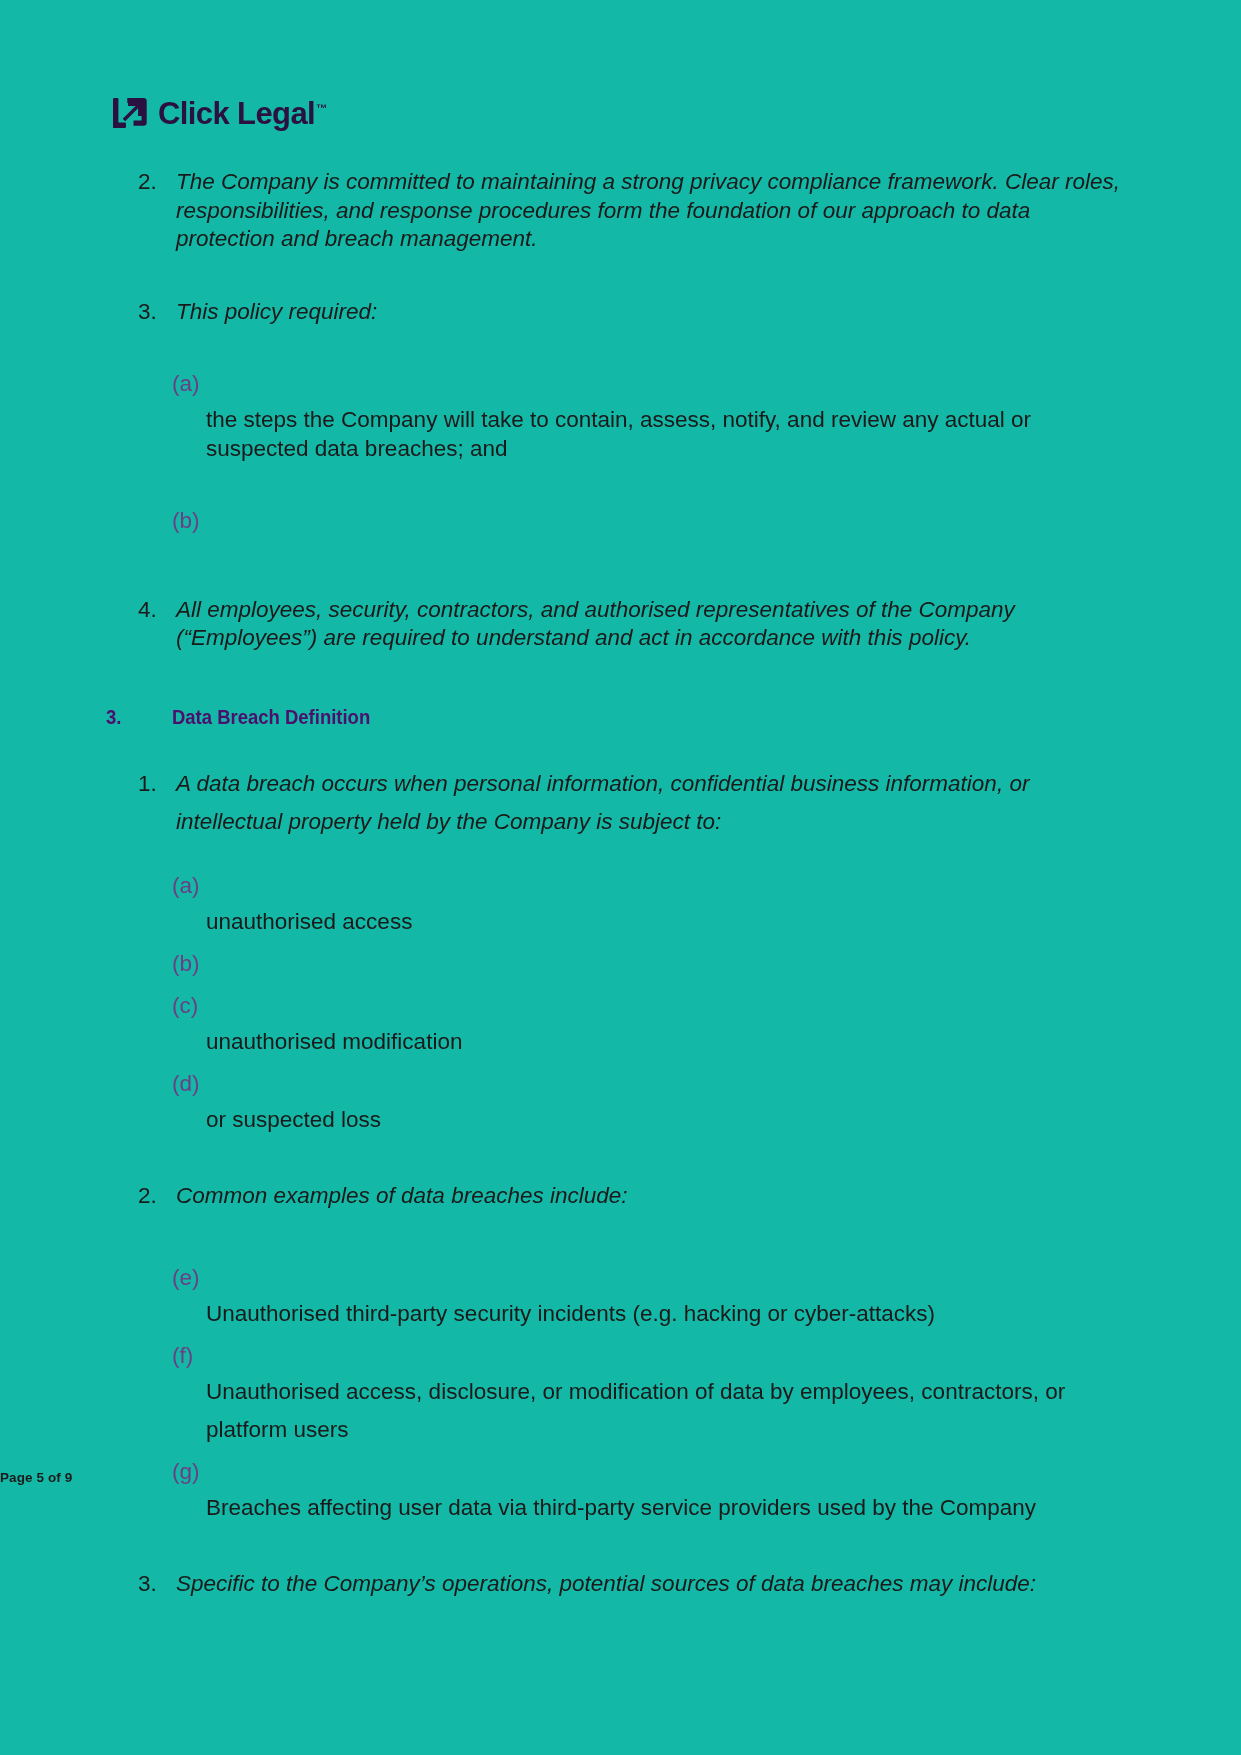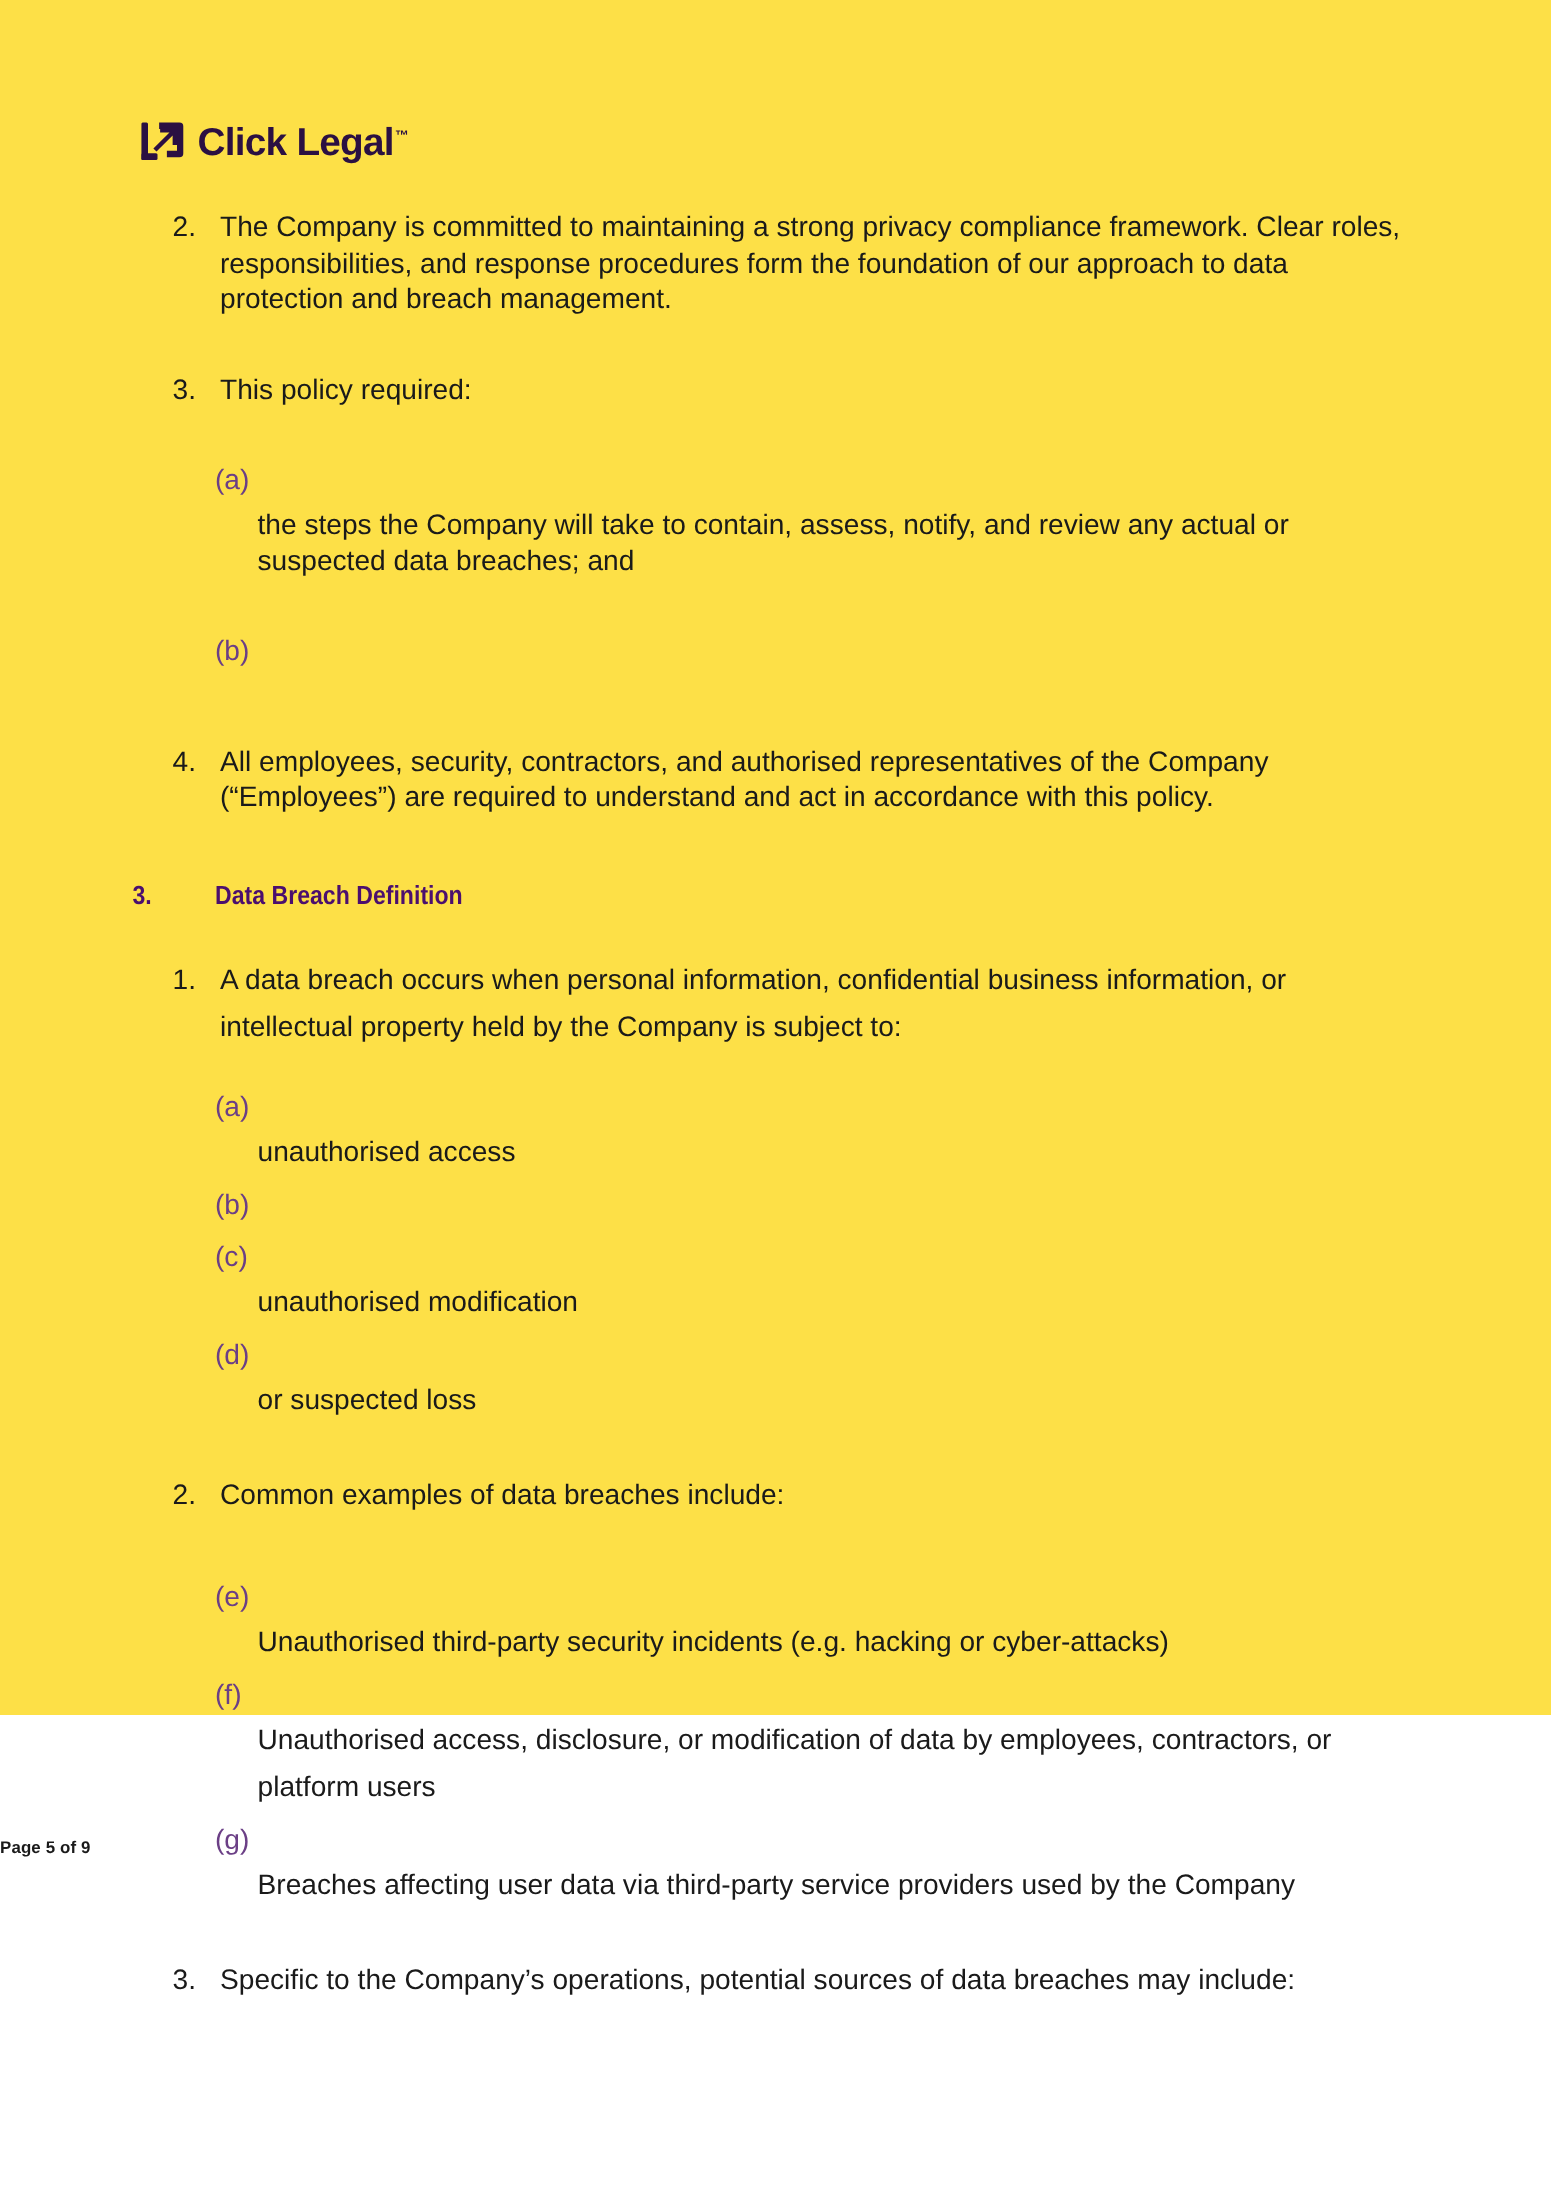--- a/index.html
+++ b/index.html
@@ -12,24 +12,24 @@
     height: 1755px;
     font-family: "Liberation Sans", sans-serif;
     color: #1a1a1a;
     position: relative;
     overflow: hidden;
   }
 
   .page {
     position: relative;
     width: 1241px;
-    height: 1372px;
+    height: 1755px;
     box-sizing: border-box;
     padding: 16px;
-    background: #fde047;
+    background: #14b8a6;
   }
 
   
   .logo-block {
     position: absolute;
     left: 113px;
     top: 96px;
     display: flex;
     align-items: center;
     gap: 11px;
@@ -79,20 +79,21 @@
     flex: 0 0 38px;
     font-size: 22.5px;
     line-height: 28.5px;
     color: #1a1a1a;
   }
   .item-l1 .body {
     flex: 1 1 auto;
     font-size: 22.5px;
     line-height: 28.5px;
     color: #1a1a1a;
+    font-style: italic;
   }
 
   
   .item-l2 {
     display: flex;
     align-items: flex-start;
     margin: 0 0 26px 0;
     padding-left: 172px;
     padding-right: 120px;
   }

